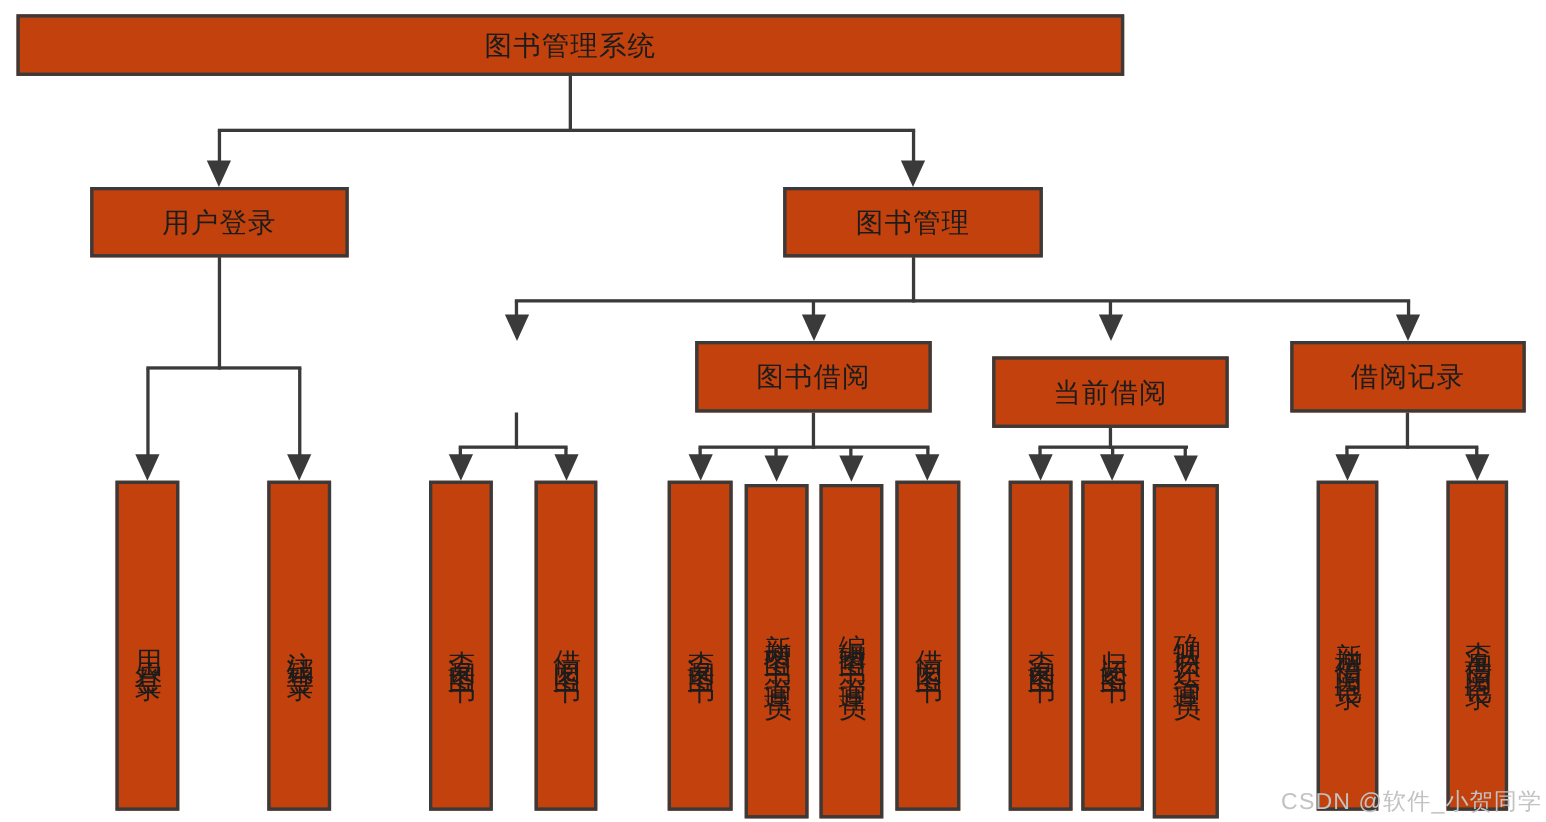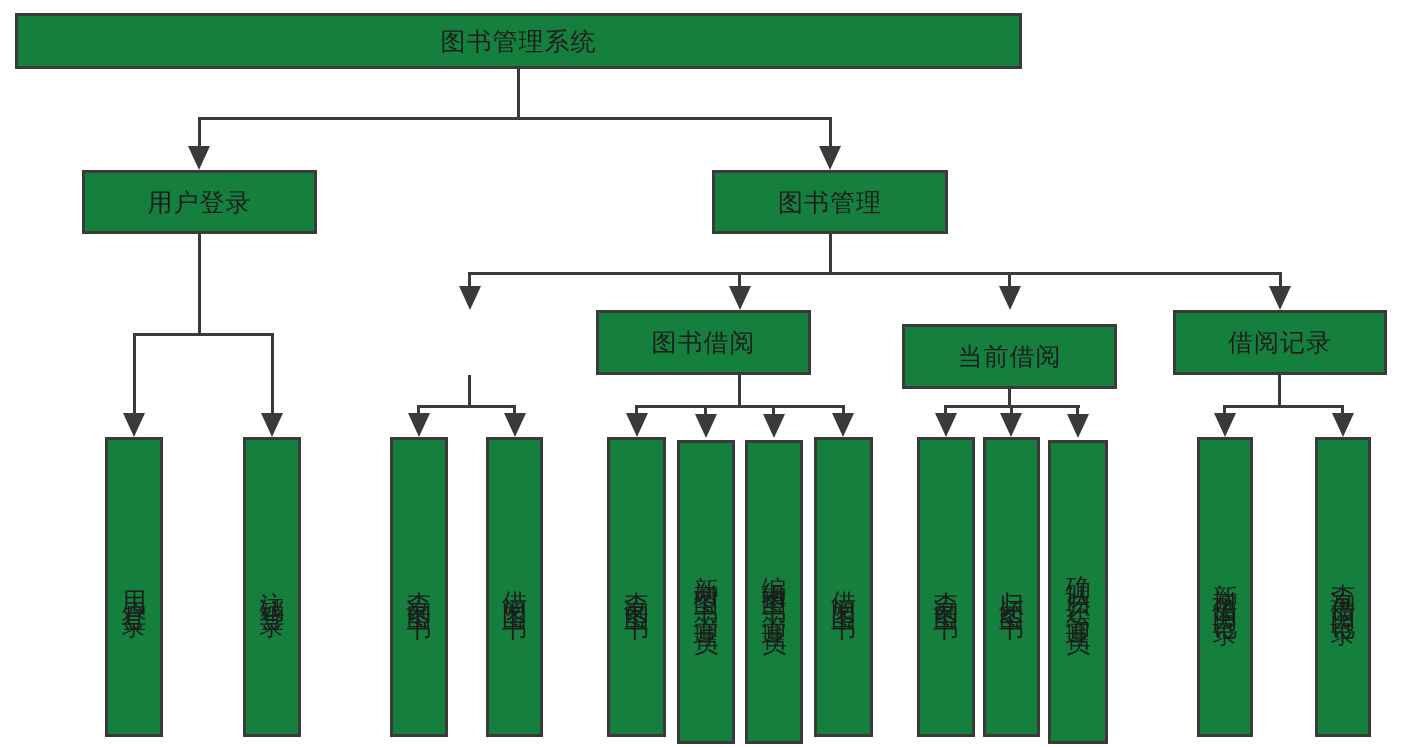--- a/index.html
+++ b/index.html
@@ -1,21 +1,21 @@
 <!DOCTYPE html>
 <html><head>
 <meta charset="utf-8">
 <style>
   html,body{margin:0;padding:0;background:#fff;}
   .stage{
     position:relative;width:1405px;height:747px;background:#ffffff;overflow:hidden;
     font-family:"Liberation Sans","DejaVu Sans",sans-serif;
   }
   .box{
-    position:absolute;background:#15803d;border:3px solid #3a3a3a;
+    position:absolute;background:#c2410c;border:3px solid #3a3a3a;
     box-sizing:border-box;display:flex;align-items:center;justify-content:center;
     color:#1c1c1c;
   }
   .hlabel{font-size:25px;letter-spacing:1px;white-space:nowrap;}
   .vlabel{
     writing-mode:vertical-rl;text-orientation:mixed;
     font-size:25px;letter-spacing:8px;line-height:1;white-space:nowrap;
   }
   .line{position:absolute;background:#3a3a3a;}
   .arrow{
@@ -97,21 +97,21 @@
     <span class="hlabel">图书管理系统</span>
   </div>
 
   <div class="box" style="left:82px;top:170px;width:235px;height:64px;">
     <span class="hlabel">用户登录</span>
   </div>
   <div class="box" style="left:712px;top:170px;width:236px;height:64px;">
     <span class="hlabel">图书管理</span>
   </div>
 
-  <div class="box" style="left:596px;top:310px;width:215px;height:65px;">
+  <div class="box" style="left:632px;top:310px;width:215px;height:65px;">
     <span class="hlabel">图书借阅</span>
   </div>
   <div class="box" style="left:902px;top:310px;width:215px;height:65px;margin-top:14px;">
     <span class="hlabel">当前借阅</span>
   </div>
   <div class="box" style="left:1173px;top:310px;width:214px;height:65px;">
     <span class="hlabel">借阅记录</span>
   </div>
 
   <div class="box" style="left:105px;top:437px;width:58px;height:300px;">
@@ -151,14 +151,15 @@
     <span class="vlabel">确认归还（管理员）</span>
   </div>
 
   <div class="box" style="left:1197px;top:437px;width:56px;height:300px;">
     <span class="vlabel">新增借阅记录</span>
   </div>
   <div class="box" style="left:1315px;top:437px;width:56px;height:300px;">
     <span class="vlabel">查询借阅记录</span>
   </div>
 
+  <div class="watermark">CSDN @软件_小贺同学</div>
 
 </div>
 
 </body></html>

